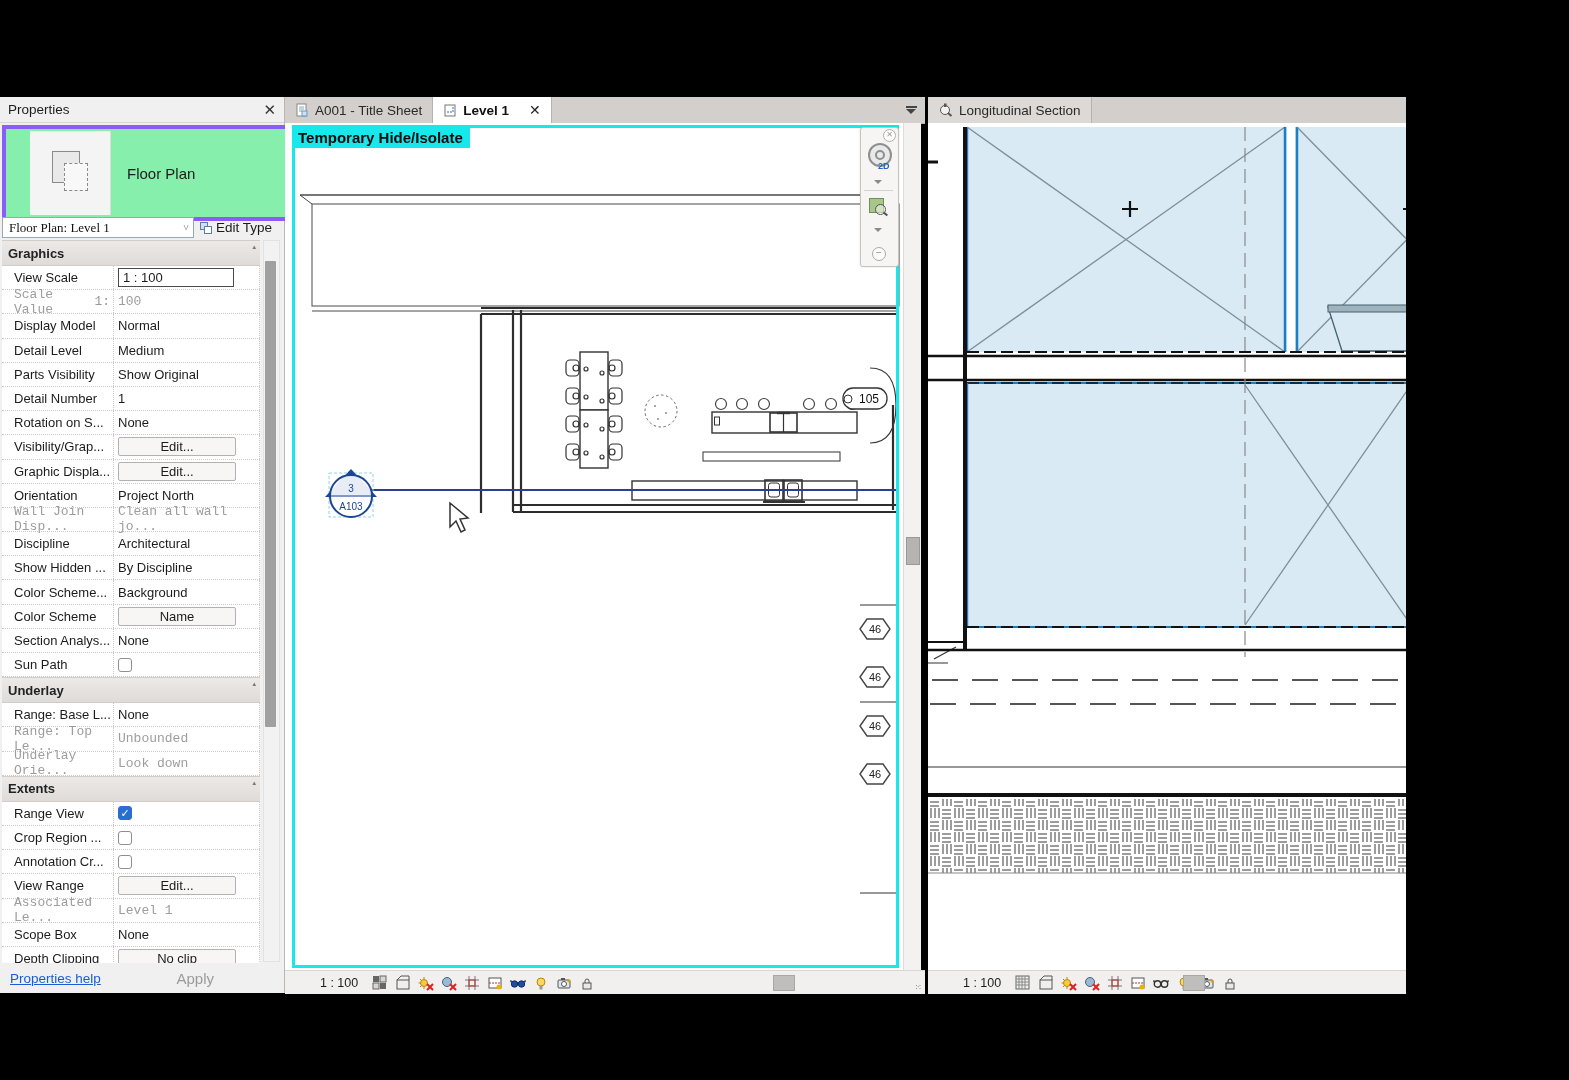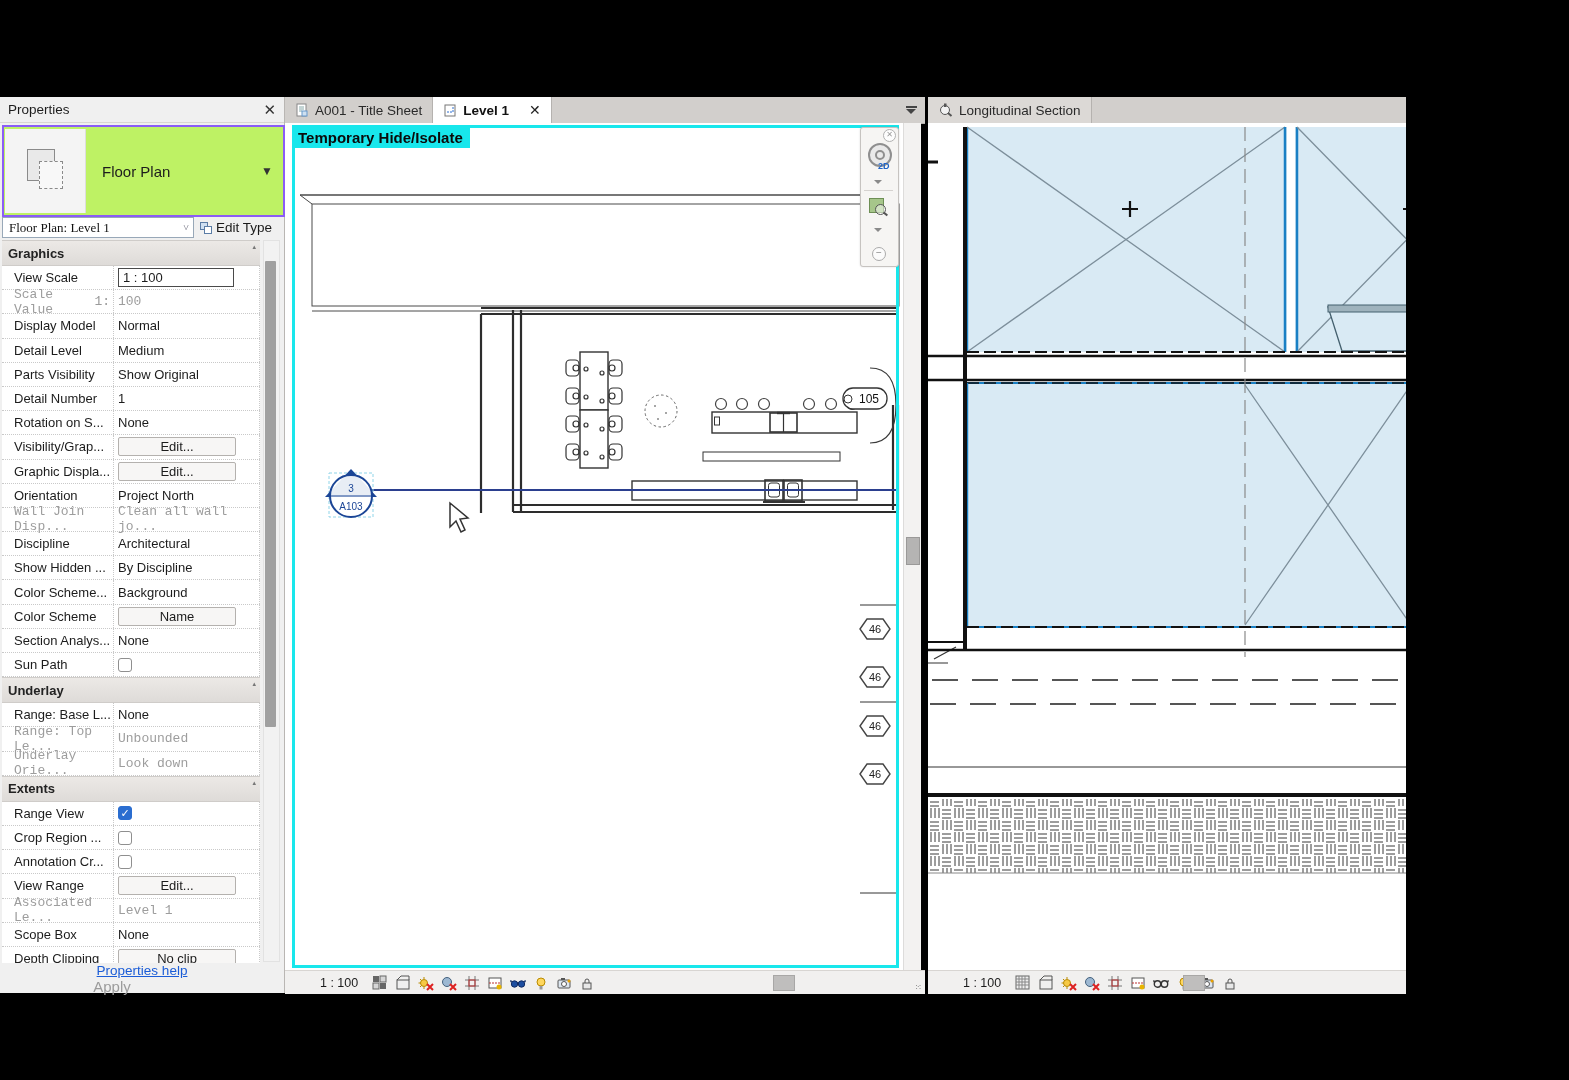--- a/index.html
+++ b/index.html
@@ -6,22 +6,22 @@
   #app{position:relative;width:1406px;height:1080px;background:#000;overflow:hidden;
        font-family:"Liberation Sans","DejaVu Sans",sans-serif;-webkit-font-smoothing:antialiased;}
   .abs{position:absolute;}
 
   
   #props{left:0;top:97px;width:284px;height:896px;background:#f0f0f0;border-right:1px solid #b9b6b3;}
   .props-title{position:absolute;left:0;top:0;width:100%;height:26px;background:#f0f0f0;
     border-bottom:1px solid #d9d6d3;display:flex;align-items:center;justify-content:space-between;
     font-size:13.5px;color:#1d1d1d;padding:0 8px;box-sizing:border-box;}
   .props-close{font-size:15px;color:#333;cursor:default;line-height:1;}
-  .type-box{position:absolute;left:2px;top:28px;width:279px;height:88px;background:#bef264;
-    border:2px solid #8b5cf6;display:flex;align-items:center;}
+  .type-box{position:absolute;left:2px;top:28px;width:279px;height:88px;background:#86efac;
+    border:4px solid #8b5cf6;display:flex;align-items:center;padding-left:23px;}
   .type-icon-tile{width:80px;height:84px;margin:1px;background:#f4f4f4;border-right:1px solid #ddd;
     position:relative;flex:0 0 auto;}
   .ticon-a{position:absolute;left:22px;top:20px;width:26px;height:30px;background:#e9e9e9;border:1.5px solid #8a8a8a;}
   .ticon-b{position:absolute;left:34px;top:32px;width:22px;height:26px;background:#f8f8f8;border:1.5px dashed #8a8a8a;}
   .type-label{flex:1;font-size:15px;color:#1c1c1c;padding-left:15px;}
   .type-chev{padding-right:10px;color:#333;font-size:12px;}
   .inst-row{position:absolute;left:2px;top:119px;width:280px;height:23px;display:flex;align-items:center;}
   .inst-combo{width:192px;height:21px;background:#fff;border:1px solid #98a8b8;display:flex;
     align-items:center;justify-content:space-between;font-size:13px;color:#111;padding:0 4px 0 6px;box-sizing:border-box;font-family:Liberation Serif, serif;}
   .edit-type{display:flex;align-items:center;margin-left:6px;font-size:13.5px;color:#1a1a1a;gap:4px;cursor:default;}
@@ -42,21 +42,21 @@
   .gray .pname,.gray .pval{color:#9d9d9d;font-family:Liberation Mono, monospace;}
   .vbox{border:1px solid #4a4a4a;background:#fff;width:116px;height:19px;display:flex;align-items:center;padding-left:4px;box-sizing:border-box;}
   .pbtn{width:118px;height:19px;background:#f7f6f5;border:1px solid #b4b1ae;border-radius:2px;
     font-size:13px;color:#1c1c1c;display:flex;align-items:center;justify-content:center;cursor:default;}
   .cb{width:14px;height:14px;border:1px solid #8f8f8f;border-radius:3px;background:#fff;display:flex;
     align-items:center;justify-content:center;font-size:11px;color:#fff;box-sizing:border-box;}
   .cb.checked{background:#2a6dd0;border-color:#2a6dd0;}
   .pscroll{position:absolute;right:4px;top:143px;width:15px;height:720px;background:#f2f2f2;border:1px solid #e2e2e2;}
   .pthumb{position:absolute;left:1px;top:20px;width:11px;height:466px;background:#a0a0a0;border-radius:1px;}
   .props-footer{position:absolute;left:0;bottom:0;width:100%;height:30px;background:#f0f0f0;
-    display:flex;align-items:center;justify-content:space-between;padding:0 10px;box-sizing:border-box;flex-direction:column;}
+    display:flex;align-items:center;justify-content:space-between;padding:0 10px;box-sizing:border-box;}
   .help-link{font-size:13.5px;color:#1a5cd7;text-decoration:underline;}
   .apply-lbl{font-size:15px;color:#9b9b9b;margin-right:60px;}
 
   
   .tabbar{top:97px;height:26px;background:#d2cfcc;border-bottom:1px solid #b5b2af;display:flex;align-items:stretch;}
   .vtab{display:flex;align-items:center;gap:6px;padding:4px 10px;font-size:13.5px;color:#2a2a2a;
     border-right:1px solid #b5b2af;background:#d2cfcc;cursor:default;}
   .vtab.active{background:#fff;font-weight:bold;color:#111;}
   .vtab .closex{font-size:14px;font-weight:bold;color:#222;margin-left:14px;}
   .tab-chev{margin-left:auto;display:flex;flex-direction:column;align-items:center;justify-content:center;width:28px;}

